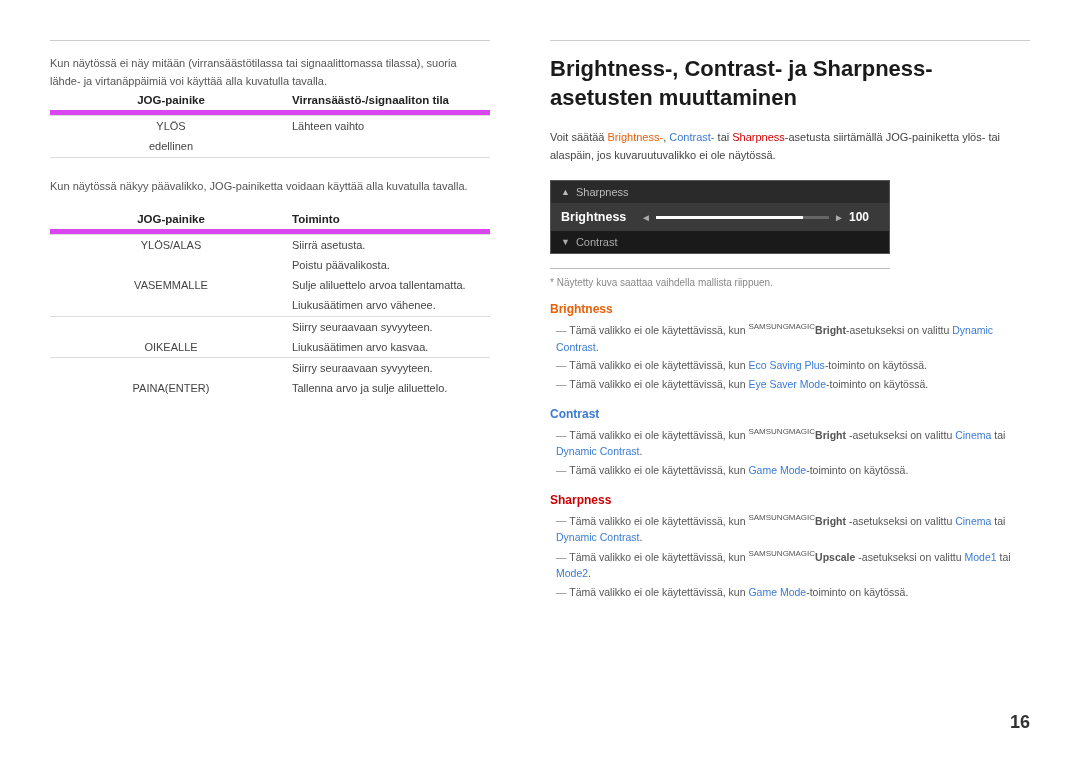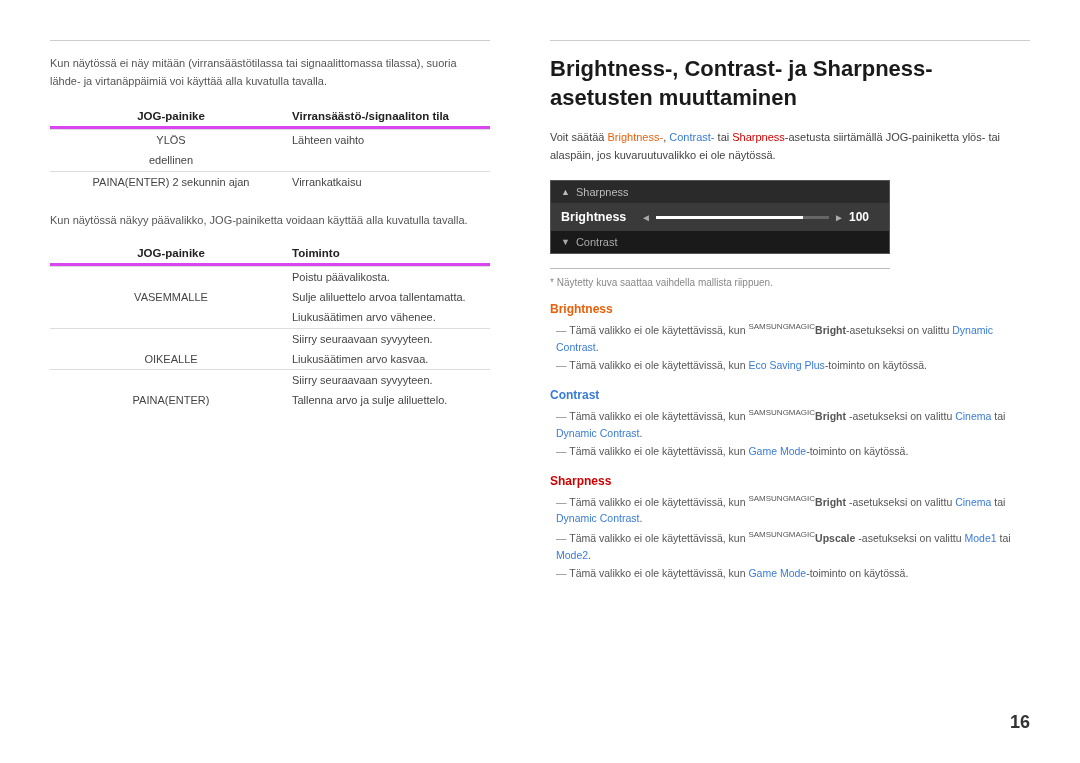--- a/index.html
+++ b/index.html
@@ -37,38 +37,37 @@
     .top-rule {
       border: none;
       border-top: 1px solid #ccc;
       margin-bottom: 14px;
     }
 
     .intro-text {
       font-size: 11px;
       color: #555;
       line-height: 1.6;
-      margin-bottom: 16px;
     }
 
     
     .info-table {
       width: 100%;
       border-collapse: collapse;
       margin-bottom: 20px;
       font-size: 11px;
     }
 
     .info-table thead tr th {
       font-weight: bold;
       font-size: 11.5px;
       color: #222;
       text-align: left;
       padding: 4px 0;
-      border-bottom: 3px solid #d946ef;
+      border-bottom: 5px solid #d946ef;
     }
 
     .info-table tbody tr td {
       padding: 4px 0;
       color: #444;
       vertical-align: top;
     }
 
     .info-table tbody tr:first-child td {
       padding-top: 8px;
@@ -281,40 +280,40 @@
           <td class="col-left">YLÖS</td>
           <td class="col-right">Lähteen vaihto</td>
         </tr>
         <tr>
           <td class="col-left">edellinen</td>
           <td class="col-right"></td>
         </tr>
         <tr class="separator-row">
             <td colspan="2"></td>
           </tr>
-        <tr>
-          <td class="col-left">PAINA(ENTER) 2 sekunnin ajan</td>
-          <td class="col-right">Virrankatkaisu</td>
-        </tr>
       </tbody>
     </table>
 
     <p class="section-intro">Kun näytössä näkyy päävalikko, JOG-painiketta voidaan käyttää alla kuvatulla tavalla.</p>
 
     <table class="info-table">
       <thead>
         <tr>
           <th class="col-left">JOG-painike</th>
           <th class="col-right">Toiminto</th>
         </tr>
       </thead>
       <tbody>
         <tr class="separator-row">
             <td colspan="2"></td>
           </tr>
+        <tr>
+          <td class="col-left">YLÖS/ALAS</td>
+          <td class="col-right">Siirrä asetusta.</td>
+        </tr>
         <tr>
           <td class="col-left"></td>
           <td class="col-right">Poistu päävalikosta.</td>
         </tr>
         <tr>
           <td class="col-left">VASEMMALLE</td>
           <td class="col-right">Sulje aliluettelo arvoa tallentamatta.</td>
         </tr>
         <tr>
           <td class="col-left"></td>
@@ -384,20 +383,23 @@
     </p>
 
     <div class="info-section">
       <div class="info-section-title orange">Brightness</div>
       <div class="info-item">
         Tämä valikko ei ole käytettävissä, kun <sup class="samsung-magic">SAMSUNG</sup><sup class="samsung-magic">MAGIC</sup><strong>Bright</strong>-asetukseksi on valittu <span class="highlight-blue">Dynamic Contrast</span>.
       </div>
       <div class="info-item">
         Tämä valikko ei ole käytettävissä, kun <span class="highlight-blue">Eco Saving Plus</span>-toiminto on käytössä.
       </div>
+      <div class="info-item">
+        Tämä valikko ei ole käytettävissä, kun <span class="highlight-blue">Eye Saver Mode</span>-toiminto on käytössä.
+      </div>
     </div>
 
     <div class="info-section">
       <div class="info-section-title blue">Contrast</div>
       <div class="info-item">
         Tämä valikko ei ole käytettävissä, kun <sup class="samsung-magic">SAMSUNG</sup><sup class="samsung-magic">MAGIC</sup><strong>Bright</strong> -asetukseksi on valittu <span class="highlight-blue">Cinema</span> tai <span class="highlight-blue">Dynamic Contrast</span>.
       </div>
       <div class="info-item">
         Tämä valikko ei ole käytettävissä, kun <span class="highlight-blue">Game Mode</span>-toiminto on käytössä.
       </div>

